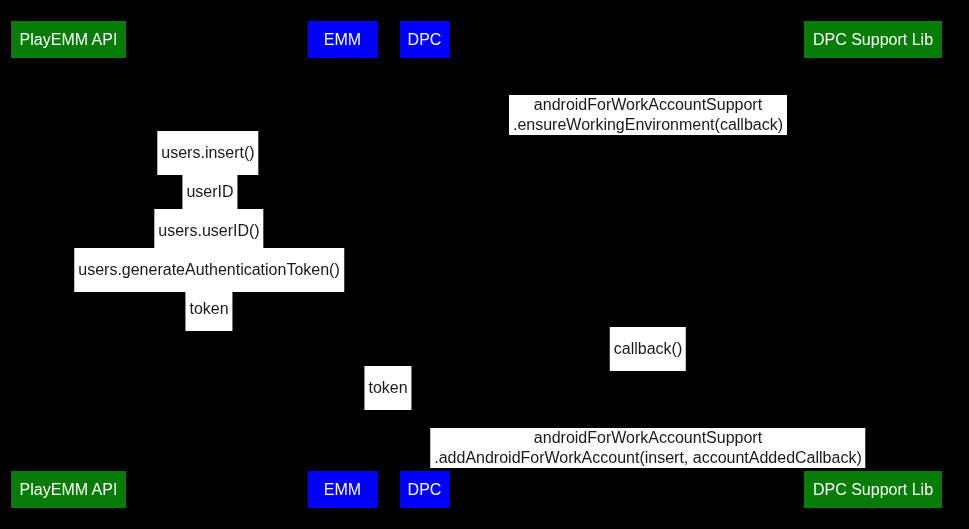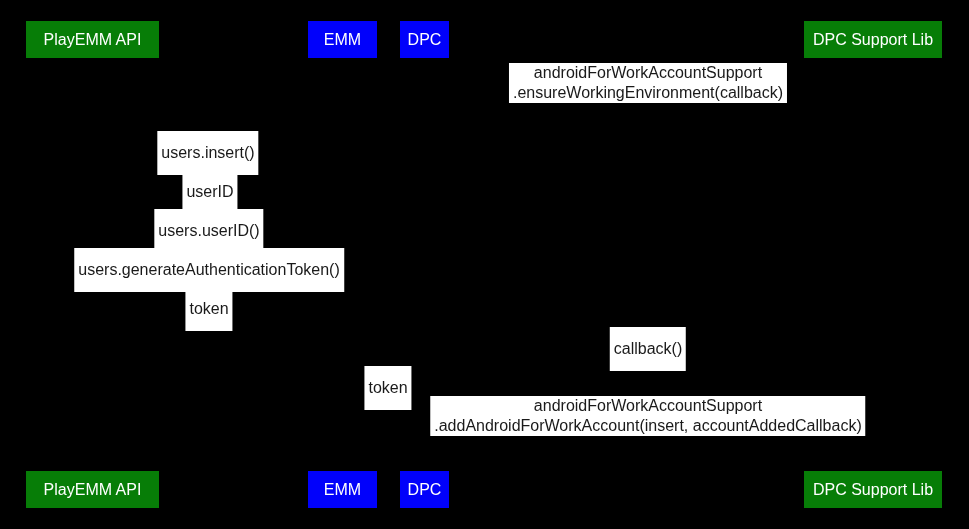--- a/index.html
+++ b/index.html
@@ -36,23 +36,23 @@
     position: absolute;
     transform: translateX(-50%);
     background: #ffffff;
     color: #1a1a1a;
     font-size: 16px;
     line-height: 20px;
     padding: 12px 4px;
     white-space: nowrap;
     text-align: center;
   }
-  .msg.two-line { padding: 0 4px; }
+  .msg.two-line { padding: 0 4px; margin-top: 32px; }
   
-  .col-playemm { left: 26px;  width: 133px; }
+  .col-playemm { left: 11px;  width: 115px; }
   .col-emm     { left: 308px; width: 69px;  }
   .col-dpc     { left: 400px; width: 49px;  }
   .col-dpclib  { left: 804px; width: 138px; }
   .row-top    { top: 21px; }
   .row-bottom { top: 471px; }
 </style>
 </head>
 <body>
 
 <div class="stage">

